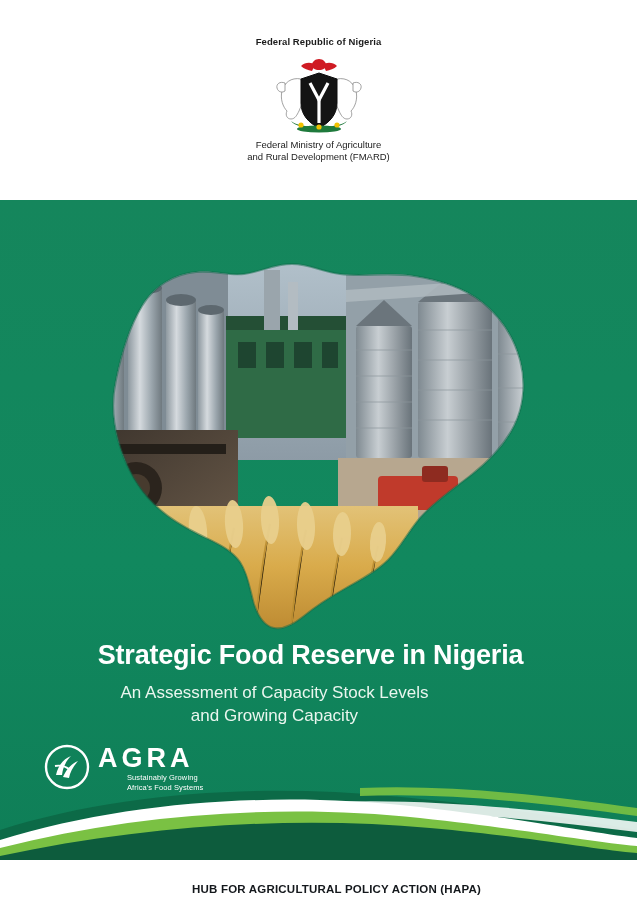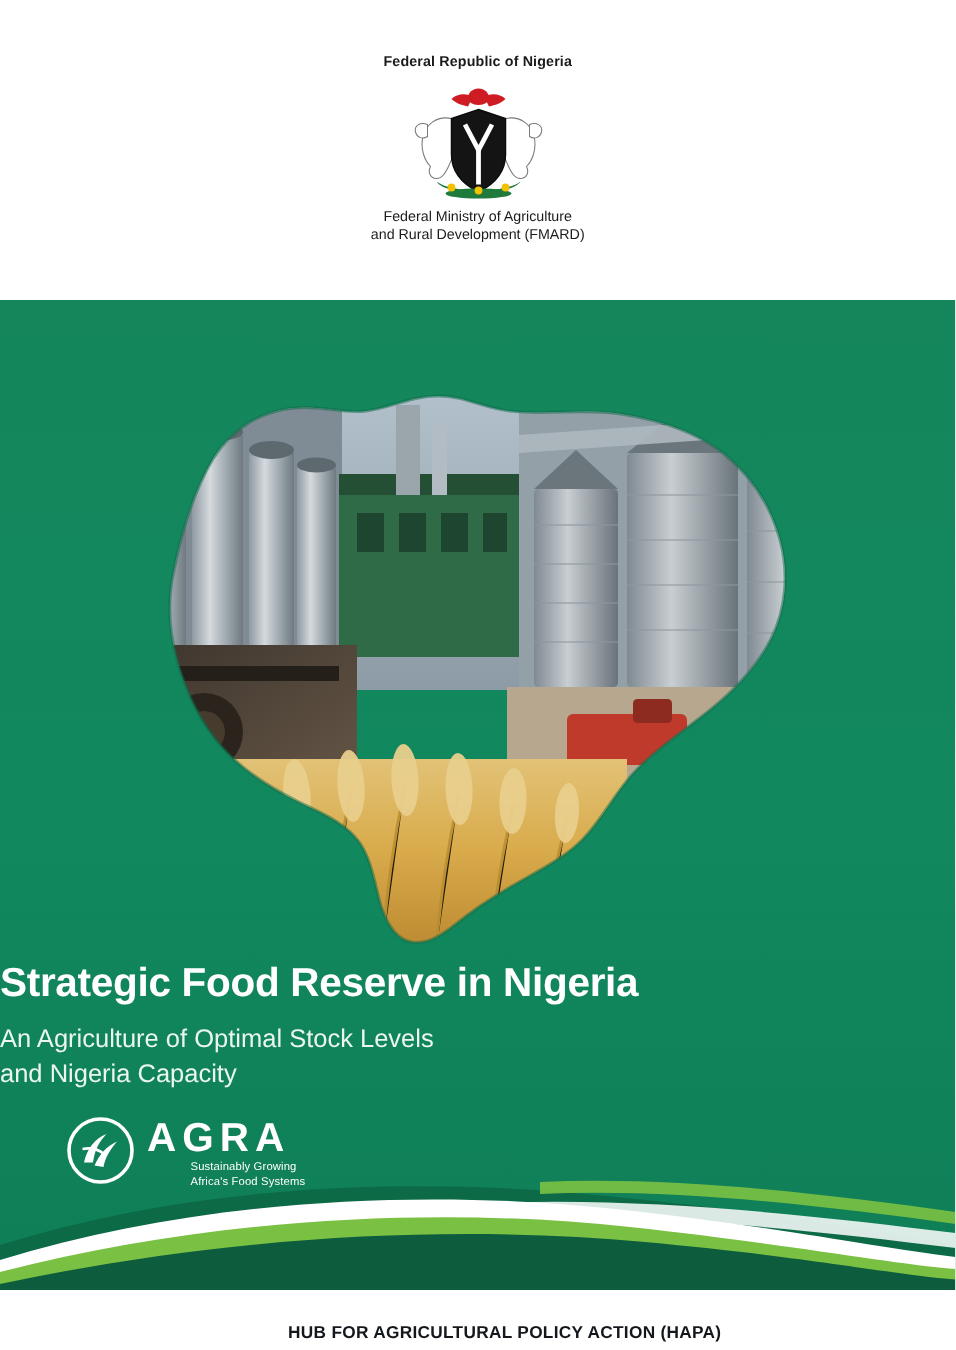--- a/index.html
+++ b/index.html
@@ -69,20 +69,21 @@
     width: 500px;
     height: 410px;
   }
 
   
   .title-block {
     position: absolute;
     left: 0;
     top: 440px;
     width: 621px;
+    text-align: center;
   }
   .main-title {
     font-size: 27px;
     font-weight: bold;
     color: #ffffff;
     letter-spacing: -0.2px;
   }
   .subtitle {
     margin-top: 10px;
     font-size: 17px;
@@ -355,22 +356,22 @@
                  C216 394 206 400 196 398 C186 396 180 386 176 374
                  C172 360 170 344 162 332 C152 318 136 312 120 304
                  C102 295 84 284 70 268 C56 252 46 232 40 210
                  C34 188 34 168 38 150 Z" fill="none" stroke="#0e6b4a" stroke-width="2" opacity="0.5"></path>
       </svg>
     </div>
 
     <div class="title-block">
       <div class="main-title">Strategic Food Reserve in Nigeria</div>
       <div class="subtitle">
-        <div>An Agriculture of Optimal Stock Levels</div>
-        <div>and Nigeria Capacity</div>
+        <div>An Assessment of Capacity Stock Levels</div>
+        <div>and Growing Capacity</div>
       </div>
     </div>
 
     <div class="agra">
       <div class="agra-mark">
         <svg width="46" height="46" viewBox="0 0 46 46">
           <circle cx="23" cy="23" r="21" fill="none" stroke="#ffffff" stroke-width="2.4"></circle>
           <path d="M12 31 C14 22 19 15 27 12 C22 17 19 23 18 31 Z" fill="#ffffff"></path>
           <path d="M19 33 C22 26 27 20 34 17 C29 23 26 28 25 34 Z" fill="#ffffff"></path>
           <path d="M11 22 C16 21 21 22 25 25" fill="none" stroke="#ffffff" stroke-width="1.8"></path>

